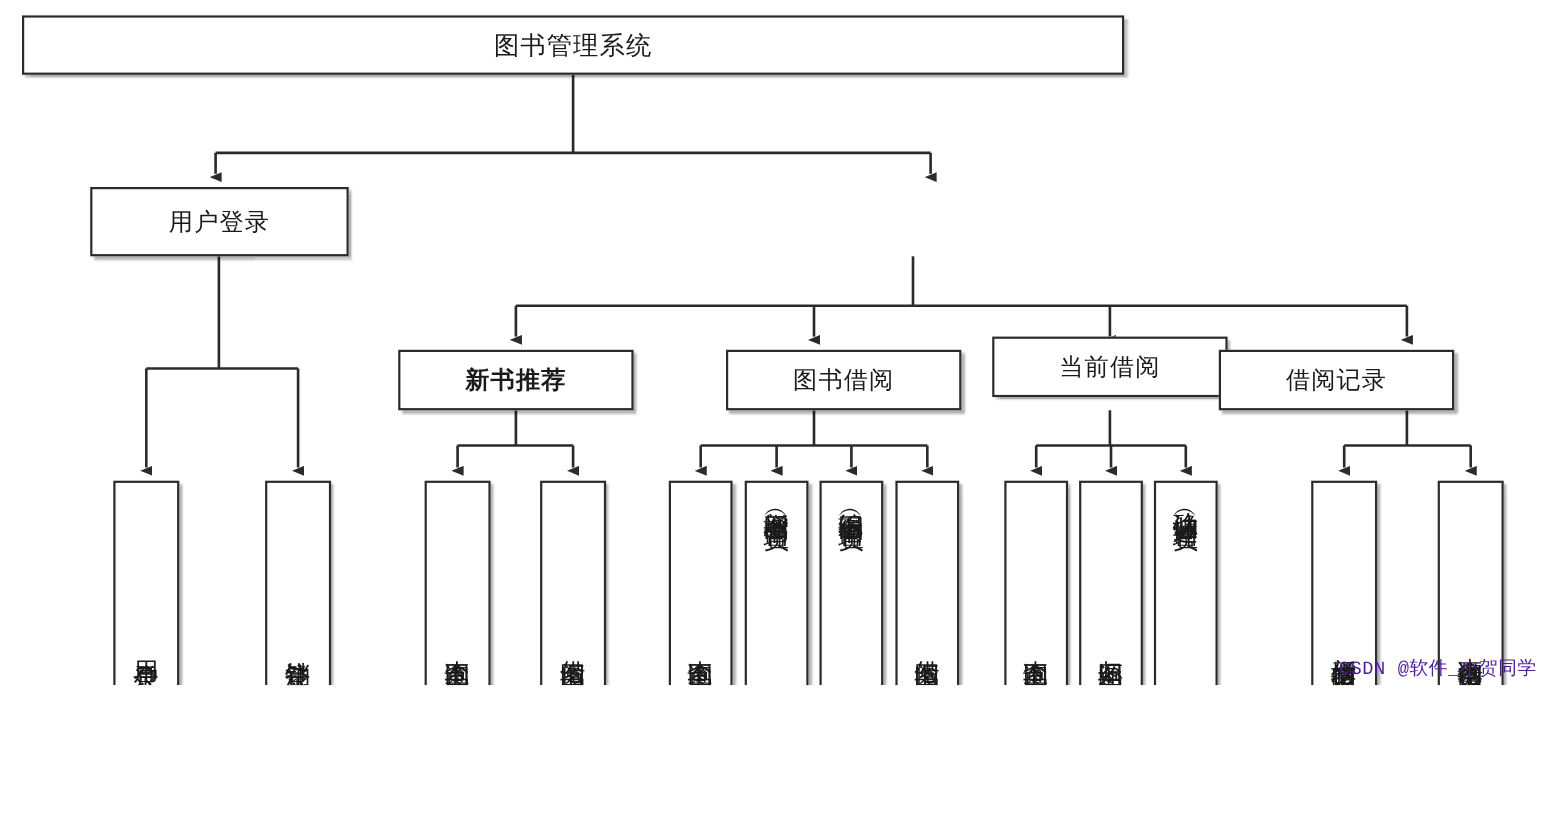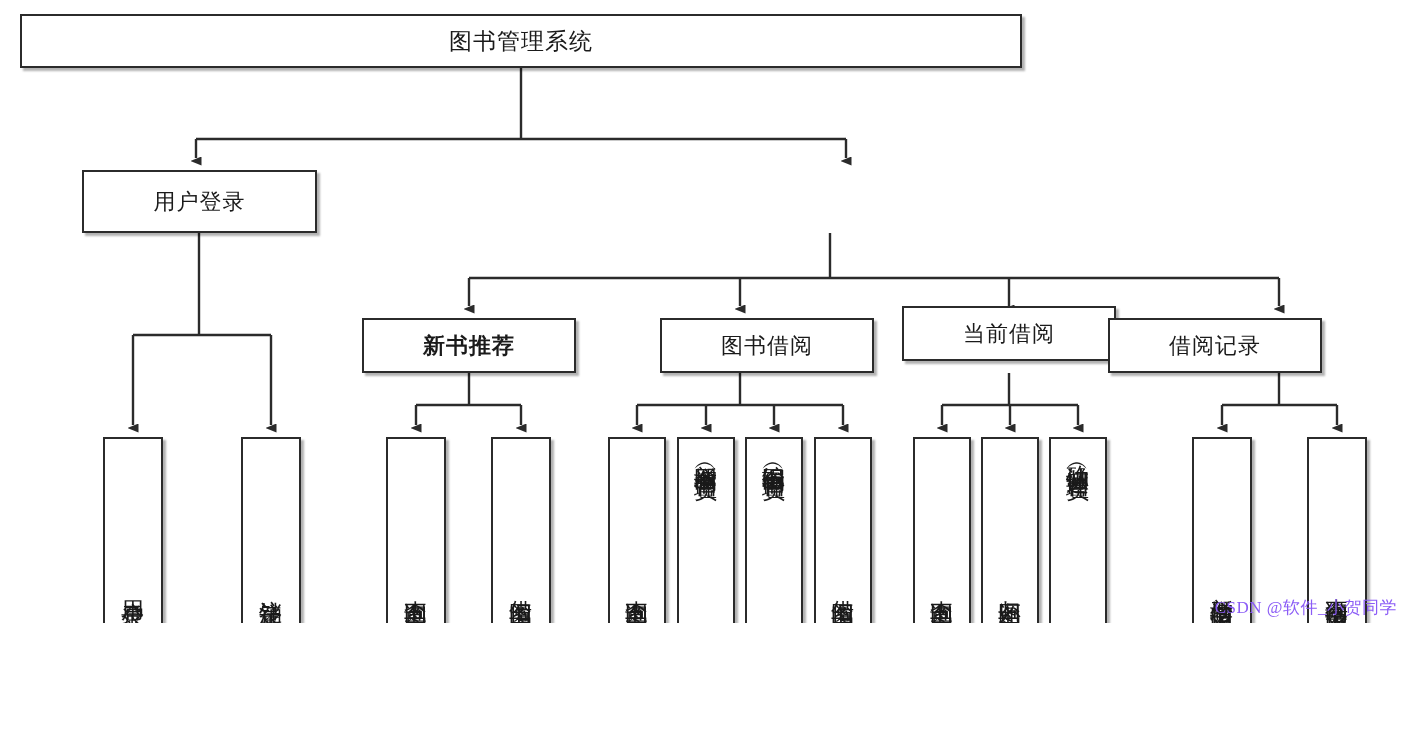--- a/index.html
+++ b/index.html
@@ -69,22 +69,22 @@
     align-items: flex-start;
   }
   .node.vert.toptext .label {
     margin-top: 2px;
   }
   #watermark {
     position: absolute;
     right: 8px;
     bottom: 4px;
     font-size: 17px;
-    color: #8b5cf6;
-    font-family: Liberation Serif, serif;
+    color: #4c1d95;
+    font-family: Liberation Mono, monospace;
     white-space: nowrap;
     letter-spacing: 0.5px;
   }
 </style>
 </head>
 <body>
 
 <div id="canvas">
 
   <svg id="edge-layer" viewBox="0 0 1405 747" width="1405" height="747" xmlns="http://www.w3.org/2000/svg">

